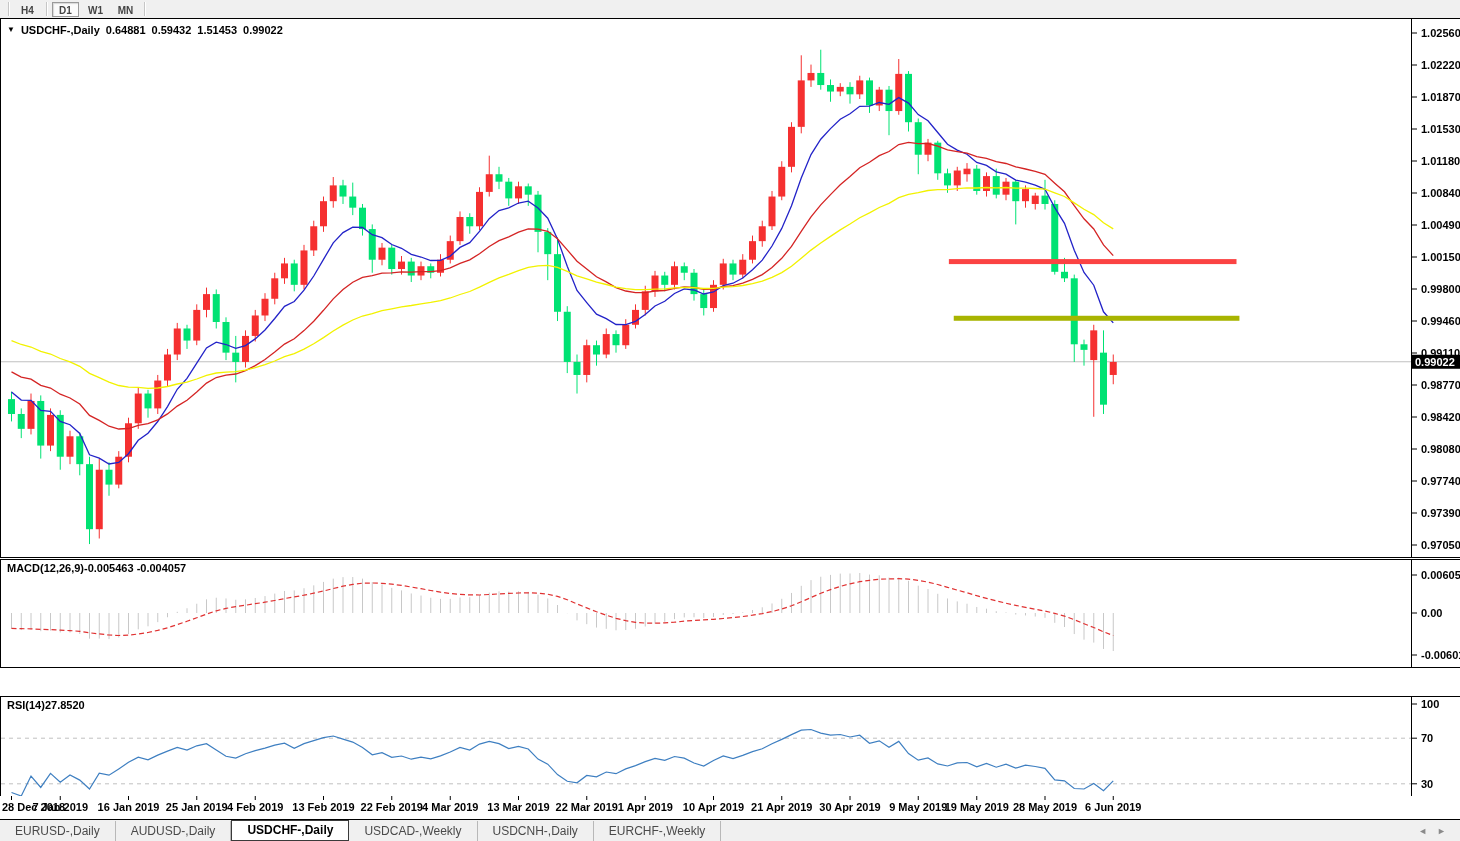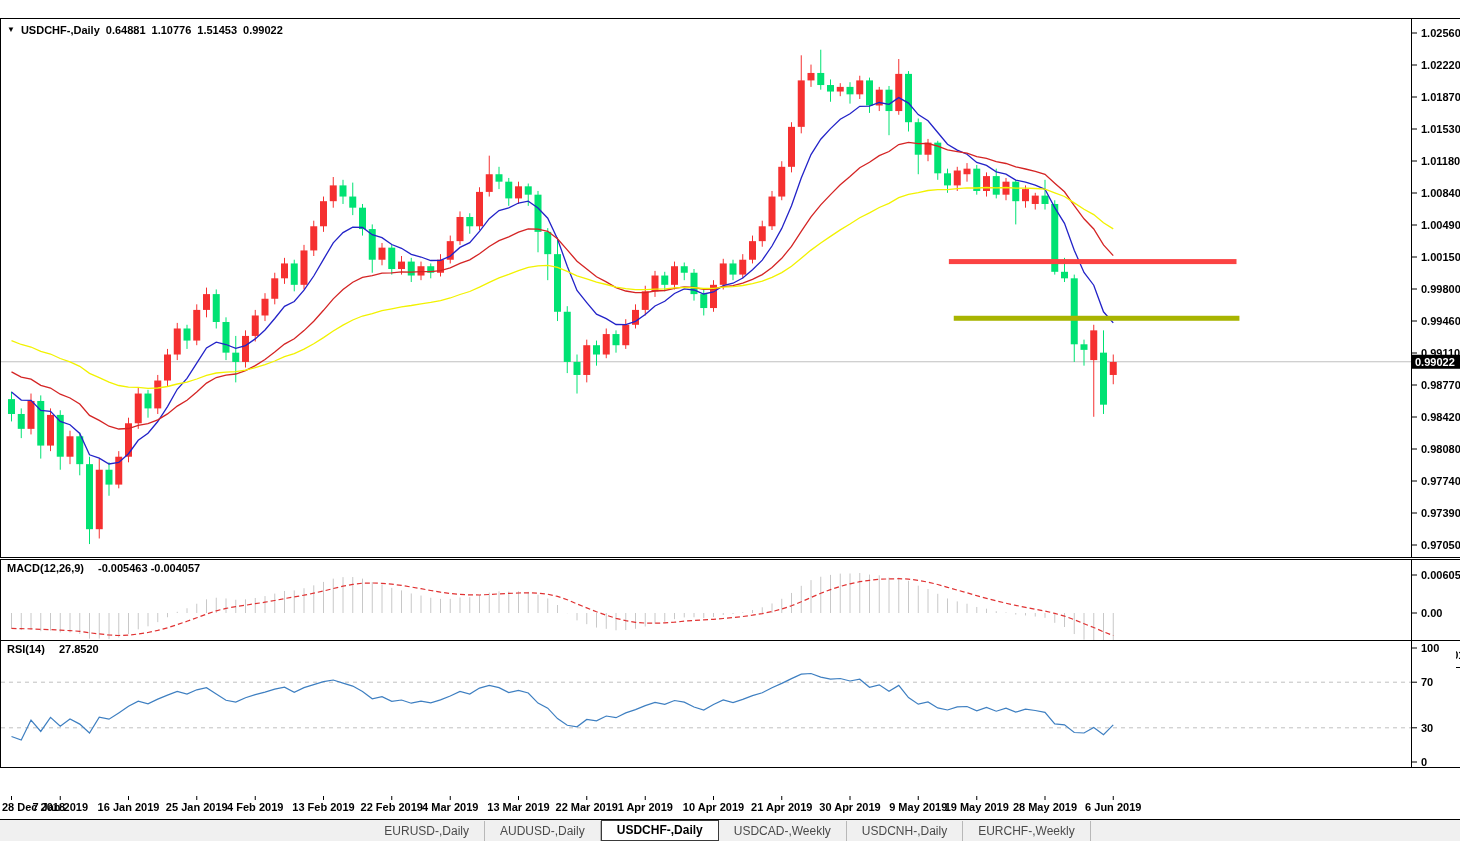--- a/index.html
+++ b/index.html
@@ -11,44 +11,53 @@
   .tfbtn{width:27px;height:15px;line-height:15px;text-align:center;font-size:10px;font-weight:700;
     color:#444;margin-right:3px;border:1px solid transparent;box-sizing:border-box;cursor:default;}
   .tfbtn.active{background:#fbfbfb;border:1px solid #9a9a9a;box-shadow:inset 1px 1px 1px #d8d8d8;}
   .tbsep{width:1px;height:14px;background:#c6c6c6;box-shadow:1px 0 0 #ffffff;margin:0 5px 0 2px;}
   
   .panel{position:absolute;left:0;background:#fff;}
   #chart-title{position:absolute;left:7px;top:6px;font-size:11px;font-weight:700;color:#000;
     display:flex;gap:6px;align-items:center;z-index:5;}
   #chart-title .tri{font-size:8px;position:relative;top:-1px;}
   .ind-label{position:absolute;left:7px;top:3px;font-size:11px;font-weight:700;color:#000;
-    display:flex;gap:14px;z-index:5;text-align:center;}
+    display:flex;gap:0;z-index:5;text-align:center;}
   svg{position:absolute;left:0;top:0;}
   svg text{font-family:"Liberation Sans",sans-serif;}
   
   #tabbar{position:absolute;left:0;top:819px;width:1460px;height:22px;background:#f0f0f0;
-    border-top:1px solid #000;box-sizing:border-box;display:flex;align-items:center;flex-direction:column;}
+    border-top:1px solid #000;box-sizing:border-box;display:flex;align-items:center;}
   .tab{height:20px;line-height:20px;padding:0 15px;font-size:12px;color:#4a4a4a;cursor:default;
     border-right:1px solid #b8b8b8;box-sizing:border-box;white-space:nowrap;}
   .tab.active{background:#fff;border:1px solid #3a3a3a;color:#000;font-weight:700;height:21px;line-height:19px;}
   #tab-scrollers{margin-left:auto;margin-right:14px;display:flex;gap:10px;color:#8a8a8a;font-size:9px;}
   #tab-scrollers span{cursor:default;}
 </style>
 </head>
 <body>
 
 <div id="stage">
 
+  <div id="toolbar">
+      <div class="tbsep"></div>
+      <div class="tfbtn">H4</div>
+      <div class="tbsep"></div>
+      <div class="tfbtn active">D1</div>
+      <div class="tfbtn">W1</div>
+      <div class="tfbtn">MN</div>
+      <div class="tbsep"></div>
+    </div>
 
   <div class="panel" id="main-panel" style="top:18px;width:1460px;height:540px;">
     <div id="chart-title">
       <span class="tri">▼</span>
       <span>USDCHF-,Daily</span>
       <span>0.64881</span>
-      <span>1.10776</span>
+      <span>0.59432</span>
       <span>1.51453</span>
       <span>0.99022</span>
     </div>
     <svg id="main-svg" width="1460" height="540">
         <line x1="0" y1="0.5" x2="1460" y2="0.5" stroke="#000"></line>
         <line x1="0" y1="539.5" x2="1460" y2="539.5" stroke="#000"></line>
         <line x1="0.5" y1="0" x2="0.5" y2="540" stroke="#000"></line>
         <line x1="1411.5" y1="0" x2="1411.5" y2="540" stroke="#000"></line>
         <line x1="1" y1="343.75789473684256" x2="1411" y2="343.75789473684256" stroke="#c0c0c0" stroke-width="1"></line>
         <line x1="1411" y1="15" x2="1417" y2="15" stroke="#000"></line>
@@ -450,21 +459,21 @@
         <polyline points="11.5,69.4 21.25,69.7 31,69.8 40.75,70.3 50.5,70.6 60.25,71.2 70,71.6 79.75,72.3 89.5,73.8 99.25,74.9 109,76.0 118.75,76.5 128.5,76.2 138.25,75.0 148,73.5 157.75,71.4 167.5,68.8 177.25,65.6 187,62.3 196.75,58.8 206.5,55.1 216.25,51.8 226,49.4 235.75,47.6 245.5,46.2 255.25,44.7 265,43.2 274.75,41.5 284.5,39.6 294.25,37.9 304,36.2 313.75,34.2 323.5,32.0 333.25,29.5 343,27.2 352.75,25.4 362.5,24.2 372.25,24.0 382,24.3 391.75,25.2 401.5,26.4 411.25,28.0 421,29.7 430.75,31.5 440.5,33.2 450.25,34.5 460,35.3 469.75,35.9 479.5,36.0 489.25,35.5 499,34.9 508.75,34.4 518.5,34.0 528.25,33.8 538,34.1 547.75,35.2 557.5,37.4 567.25,40.7 577,44.9 586.75,48.9 596.5,52.8 606.25,56.2 616,59.3 625.75,61.6 635.5,63.3 645.25,64.1 655,64.2 664.75,63.9 674.5,63.2 684.25,62.2 694,61.4 703.75,60.9 713.5,60.3 723.25,59.5 733,58.6 742.75,57.5 752.5,56.2 762.25,54.6 772,52.6 781.75,50.0 791.5,46.8 801.25,42.8 811,38.5 820.75,34.3 830.5,30.6 840.25,27.4 850,24.8 859.75,22.7 869.5,21.3 879.25,20.3 889,19.9 898.75,19.7 908.5,20.1 918.25,21.4 928,23.1 937.75,25.5 947.5,28.3 957.25,31.1 967,33.8 976.75,36.7 986.5,39.3 996.25,41.9 1006,44.2 1015.75,46.4 1025.5,48.4 1035.25,50.3 1045,52.0 1054.75,54.4 1064.5,57.1 1074.25,60.7 1084,64.7 1093.75,68.5 1103.5,72.8 1113.25,76.6" fill="none" stroke="#e03232" stroke-width="1.2" stroke-dasharray="5,3"></polyline>
         <line x1="1411" y1="16" x2="1417" y2="16" stroke="#000"></line>
         <text x="1421" y="20" font-size="11" font-weight="700" fill="#000">0.006054</text>
         <line x1="1411" y1="54" x2="1417" y2="54" stroke="#000"></line>
         <text x="1421" y="58" font-size="11" font-weight="700" fill="#000">0.00</text>
         <line x1="1411" y1="96" x2="1417" y2="96" stroke="#000"></line>
         <text x="1421" y="100" font-size="11" font-weight="700" fill="#000">-0.006011</text>
       </svg>
   </div>
 
-  <div class="panel" id="rsi-panel" style="top:640px;width:1456px;height:128px;">
+  <div class="panel" id="rsi-panel" style="top:696px;width:1456px;height:128px;">
     <div class="ind-label">
       <span>RSI(14)</span>
       <span>27.8520</span>
     </div>
     <svg id="rsi-svg" width="1460" height="128">
         <line x1="0" y1="0.5" x2="1460" y2="0.5" stroke="#000"></line>
         <line x1="0" y1="127.5" x2="1460" y2="127.5" stroke="#000"></line>
         <line x1="0.5" y1="0" x2="0.5" y2="128" stroke="#000"></line>
         <line x1="1411.5" y1="0" x2="1411.5" y2="128" stroke="#000"></line>
         <line x1="1" y1="42.2" x2="1411" y2="42.2" stroke="#c0c0c0" stroke-width="1" stroke-dasharray="4,4"></line>

